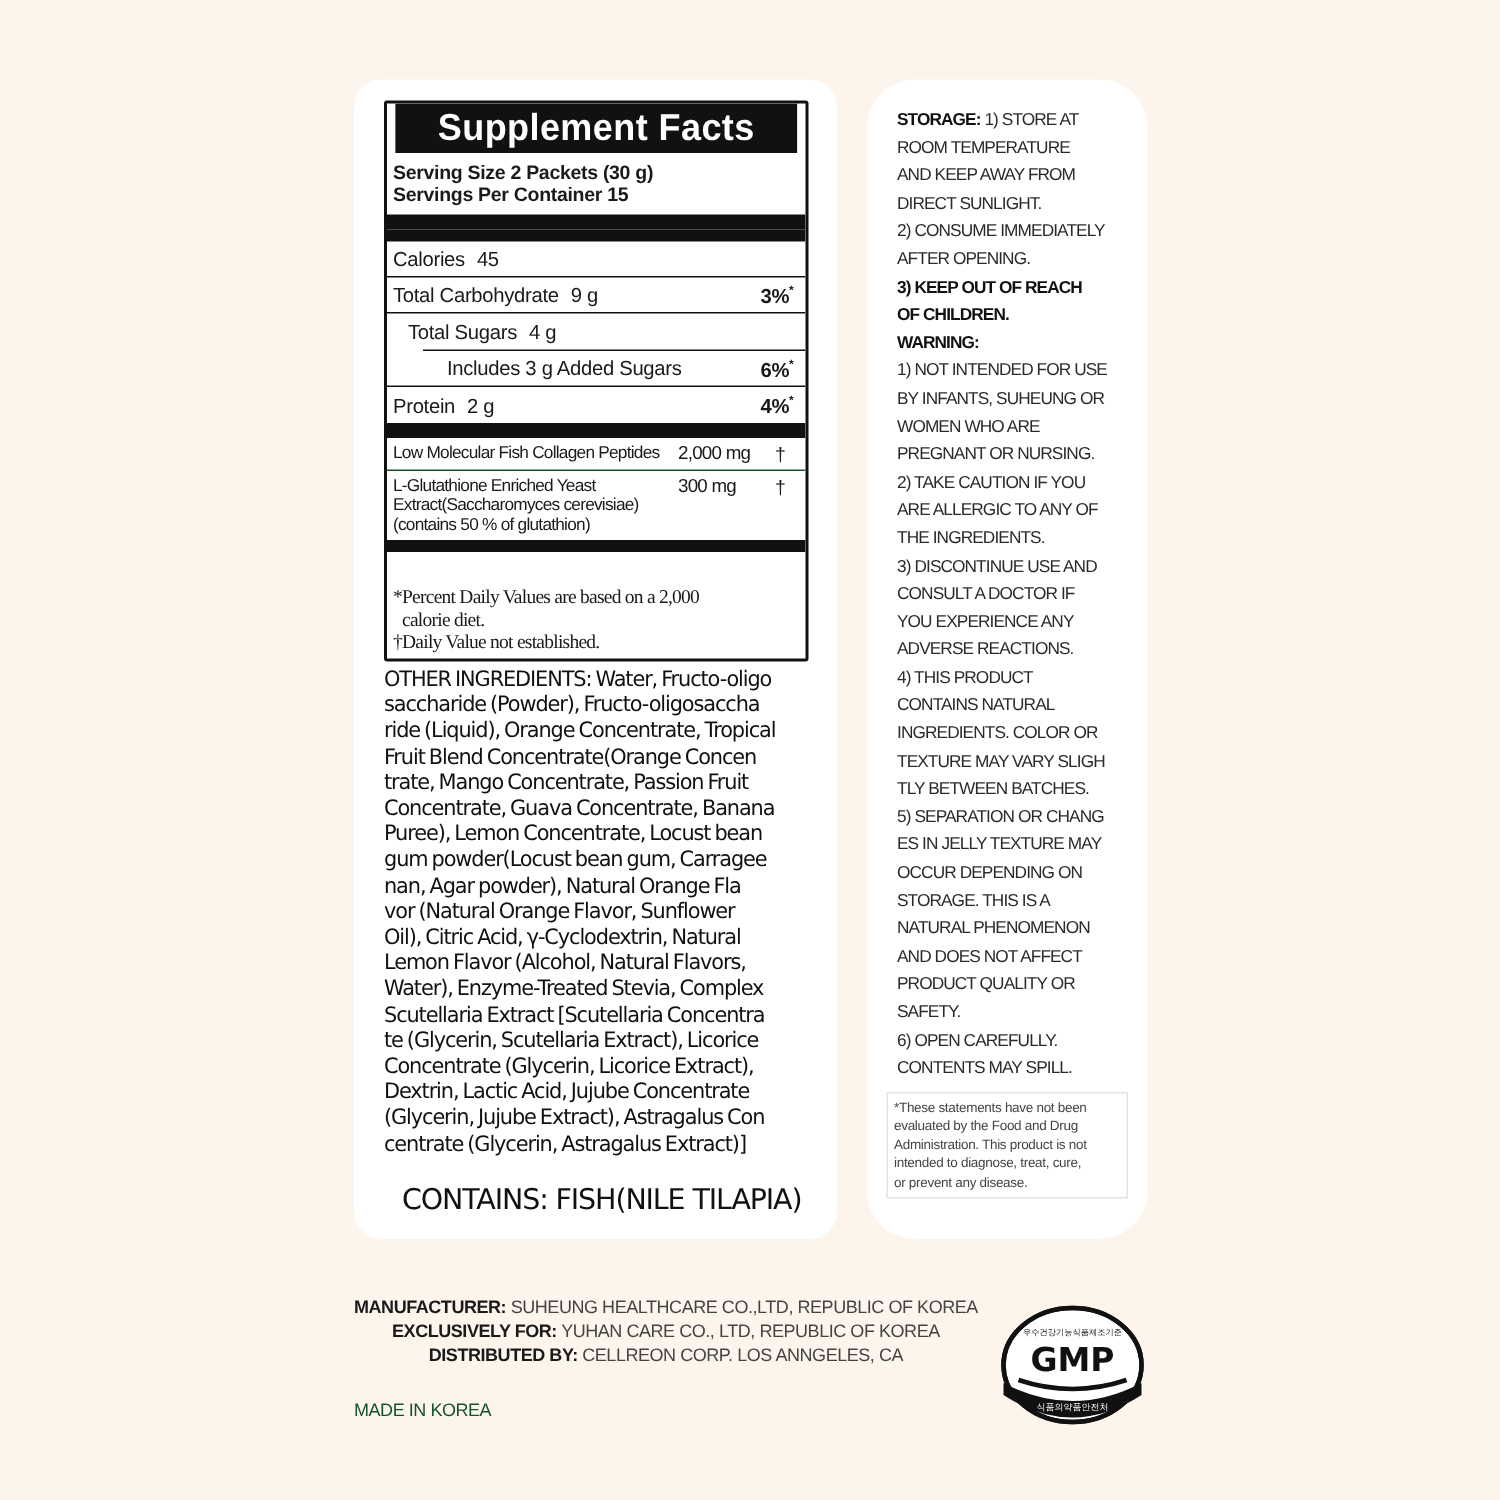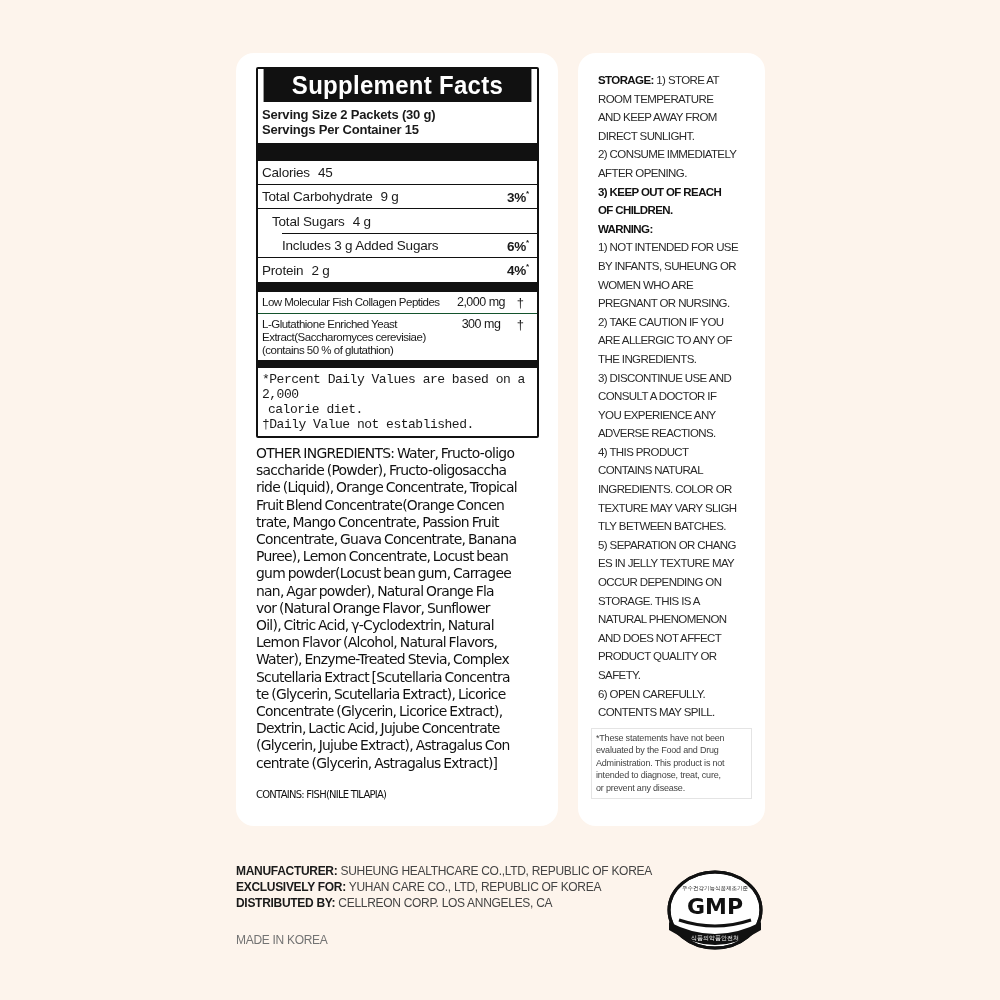--- a/index.html
+++ b/index.html
@@ -63,76 +63,77 @@
     height: 24px;
     border-bottom: 1px solid #111;
     padding: 0 8px 0 4px;
     letter-spacing: -0.2px;
   }
   .n-row:last-of-type { border-bottom: none; }
   .n-row .lbl .amt { margin-left: 8px; }
   .n-row .pct { font-weight: bold; }
   .n-row .pct sup { font-size: 8px; vertical-align: 6px; }
   .n-row.indent1 { padding-left: 14px; border-bottom: none; }
-  .n-row.indent2 { padding-left: 24px; }
+  .n-row.indent2 { padding-left: 40px; }
   .indent-line { height: 1px; background: #111; margin-left: 24px; }
   .n-row.nb { border-bottom: none; }
 
   .ing-row {
     display: flex;
     font-size: 11.5px;
     letter-spacing: -0.5px;
     padding: 2px 4px;
     line-height: 13px;
   }
   .ing-row .name { width: 190px; }
-  .ing-row .qty { width: 58px; text-align: center; font-size: 12.5px; }
+  .ing-row .qty { width: 58px; text-align: left; font-size: 12.5px; }
   .ing-row .dag { width: 20px; text-align: center; font-size: 13px; }
   .ing-row.first { border-bottom: 1px solid #14532d; height: 22px; align-items: center; }
   .ing-row.second { padding-top: 4px; padding-bottom: 3px; }
 
   .footnote {
-    font-family: Liberation Mono, monospace;
+    font-family: Liberation Serif, serif;
     font-size: 13px;
     line-height: 15px;
     padding: 4px 4px 4px 4px;
     letter-spacing: -0.5px;
+    margin-top: 18px;
   }
   .footnote .indent { padding-left: 6px; }
 
   .other-ing {
     position: absolute;
     left: 20px; top: 392px;
     width: 290px;
     font-family: "DejaVu Sans", sans-serif;
     font-size: 14.2px;
     line-height: 17.2px;
     letter-spacing: -0.75px;
     word-spacing: -1px;
     color: #111;
     transform: scaleX(0.98);
     transform-origin: left top;
   }
   .other-ing .line { white-space: nowrap; display: block; }
   .contains {
     position: absolute;
-    left: 20px; top: 736px;
+    left: 32px; top: 736px;
     font-family: "DejaVu Sans", sans-serif;
-    font-size: 10px;
+    font-size: 19px;
     letter-spacing: -0.75px;
     color: #111;
   }
 
   
   .panel-right {
     position: absolute;
     left: 578px; top: 53px;
     width: 187px; height: 773px;
     background: #ffffff;
-    border-radius: 18px;
+    border-radius: 32px;
   }
   .warn {
     position: absolute;
     left: 20px; top: 18px;
     width: 165px;
     font-size: 11.5px;
     line-height: 18.6px;
     letter-spacing: -0.6px;
     color: #2a2a2a;
   }
@@ -152,27 +153,28 @@
   .disclaimer .line { display: block; white-space: nowrap; }
 
   
   .company {
     position: absolute;
     left: 236px; top: 863px;
     font-size: 12px;
     line-height: 16px;
     color: #444;
     letter-spacing: -0.3px;
+    text-align: center;
   }
   .company b { color: #1a1a1a; }
   .made {
     position: absolute;
     left: 236px; top: 933px;
     font-size: 12px;
-    color: #737373;
+    color: #14532d;
     letter-spacing: -0.3px;
   }
   .gmp {
     position: absolute;
     left: 667px; top: 870px;
     width: 96px; height: 80px;
   }
 </style>
 </head>
 <body>

